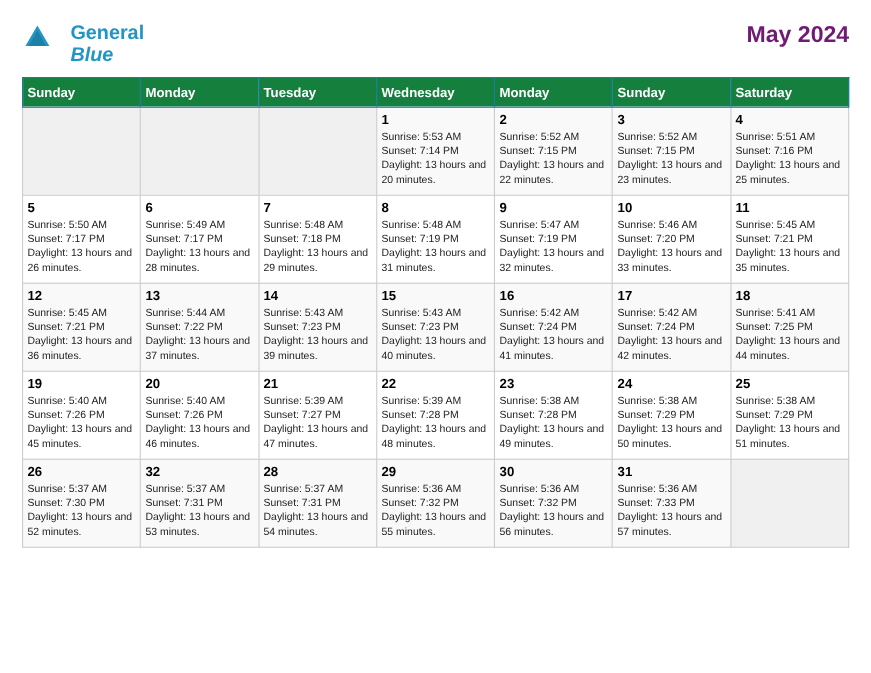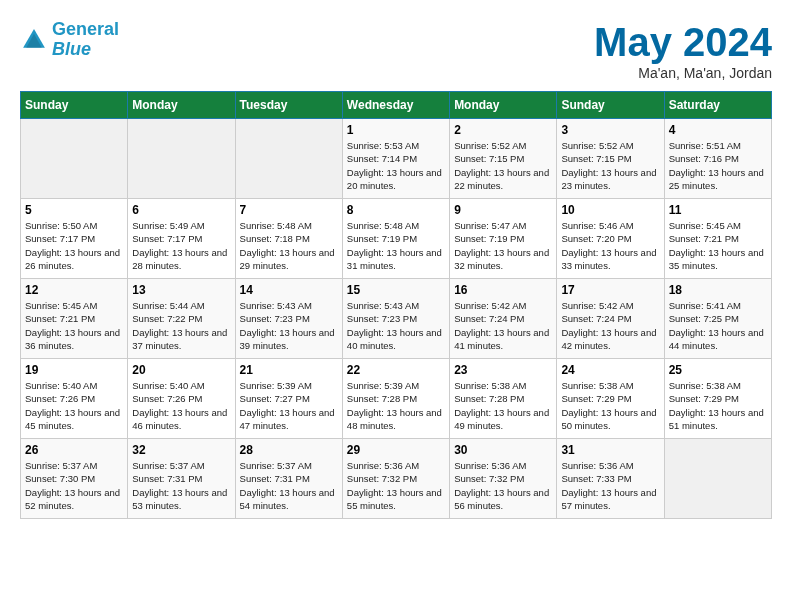--- a/index.html
+++ b/index.html
@@ -11,43 +11,42 @@
       padding: 20px;
     }
     .header {
       display: flex;
       justify-content: space-between;
       align-items: flex-start;
       margin-bottom: 10px;
     }
     .logo {
       display: flex;
-      align-items: center;
-      gap: 4px;
+      gap: 16px;
     }
     .logo-text {
       font-size: 18px;
       font-weight: bold;
       color: #1a1a2e;
       line-height: 1.1;
     }
     .logo-text span {
       color: #2196c4;
     }
     .logo-icon {
       width: 28px;
       height: 28px;
     }
     .title-block {
       text-align: right;
     }
     .month-title {
-      font-size: 40px;
+      font-size: 21px;
       font-weight: bold;
-      color: #0369a1;
+      color: #701a75;
     }
     .location {
       font-size: 14px;
       color: #333;
     }
     table {
       width: 100%;
       border-collapse: collapse;
       font-size: 10px;
     }
@@ -96,21 +95,20 @@
       <polygon points="18,4 32,28 4,28" fill="#2196c4"></polygon>
       <polygon points="18,10 28,28 8,28" fill="#1a5f7a" opacity="0.4"></polygon>
     </svg>
     <div class="logo-text">
       <div><span>General</span></div>
       <div><span style="color:#2196c4;font-style:italic;">Blue</span></div>
     </div>
   </div>
   <div class="title-block">
     <div class="month-title">May 2024</div>
-    <div class="location">Ma'an, Ma'an, Jordan</div>
   </div>
 </div>
 
 <table>
   <thead>
     <tr>
       <th>Sunday</th>
       <th>Monday</th>
       <th>Tuesday</th>
       <th>Wednesday</th>

